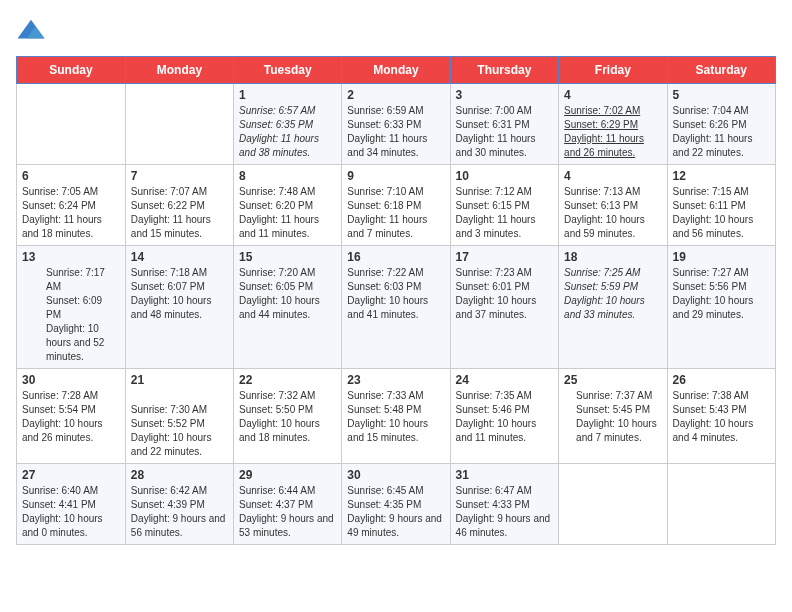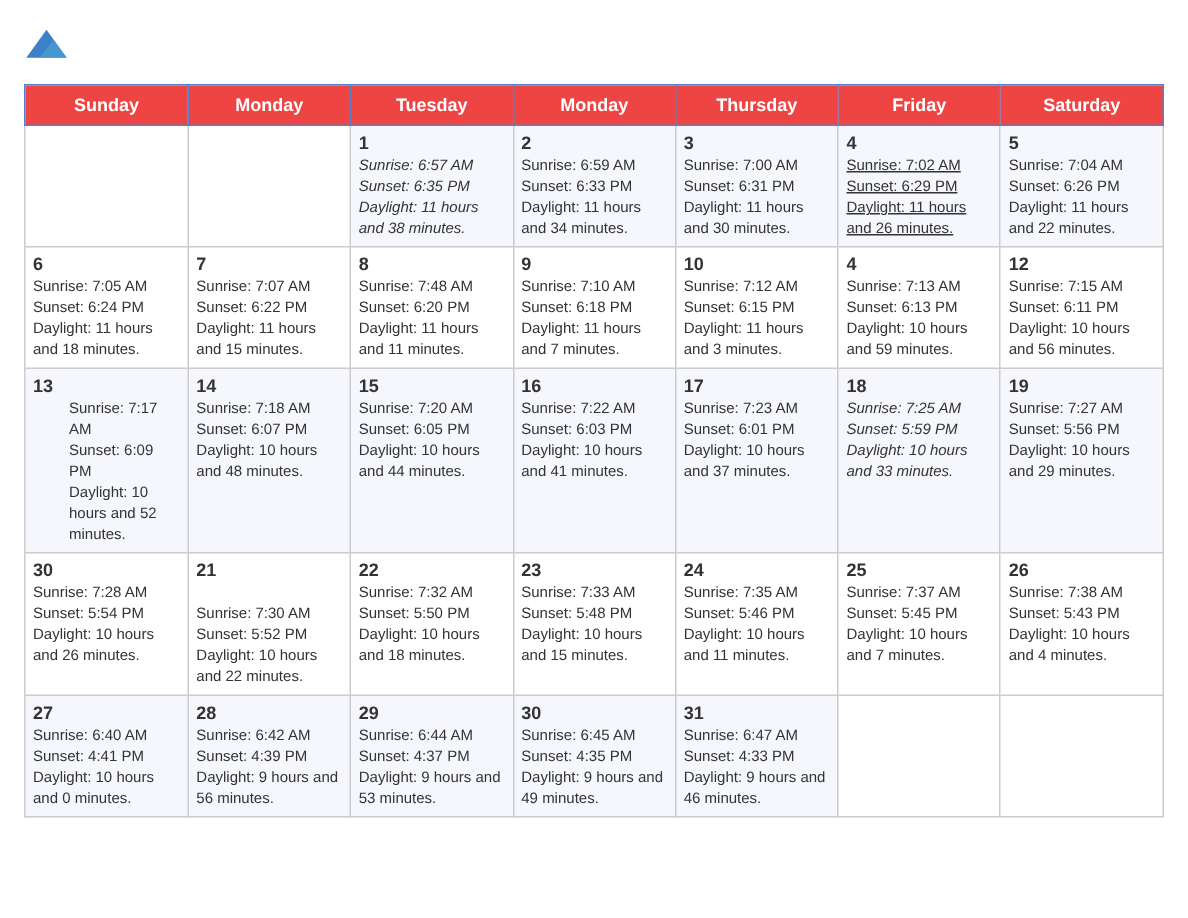--- a/index.html
+++ b/index.html
@@ -277,21 +277,21 @@
 Daylight: 10 hours and 15 minutes.</div>
         </td>
         <td>
           <span class="day-number">24</span>
           <div class="day-info" style="white-space: pre-line;">Sunrise: 7:35 AM
 Sunset: 5:46 PM
 Daylight: 10 hours and 11 minutes.</div>
         </td>
         <td>
           <span class="day-number">25</span>
-          <div class="day-info" style="white-space: pre-line;">Sunrise: 7:37 AM
+          <div class="day-info" style="white-space: pre-line; margin-left: 12px;">Sunrise: 7:37 AM
 Sunset: 5:45 PM
 Daylight: 10 hours and 7 minutes.</div>
         </td>
         <td>
           <span class="day-number">26</span>
           <div class="day-info" style="white-space: pre-line;">Sunrise: 7:38 AM
 Sunset: 5:43 PM
 Daylight: 10 hours and 4 minutes.</div>
         </td>
       </tr>

